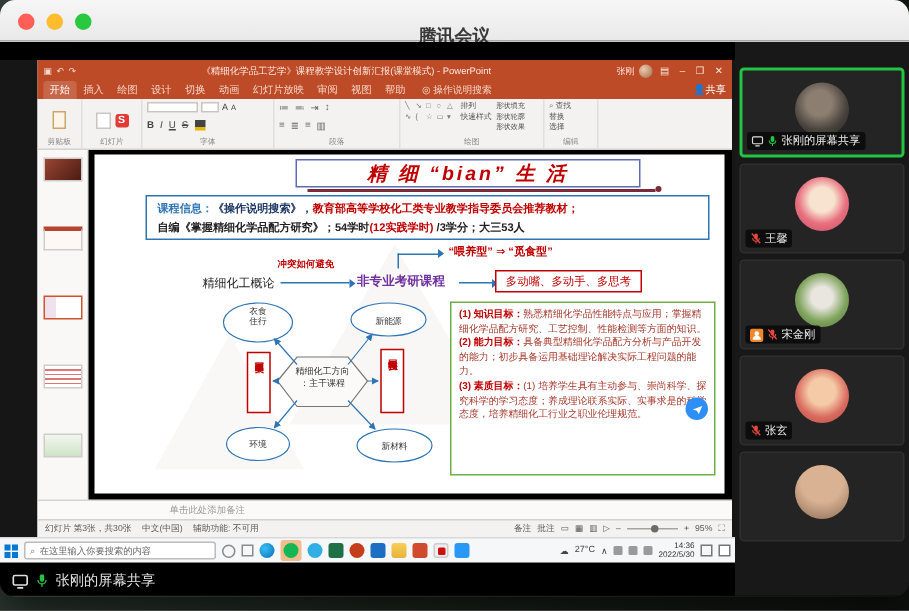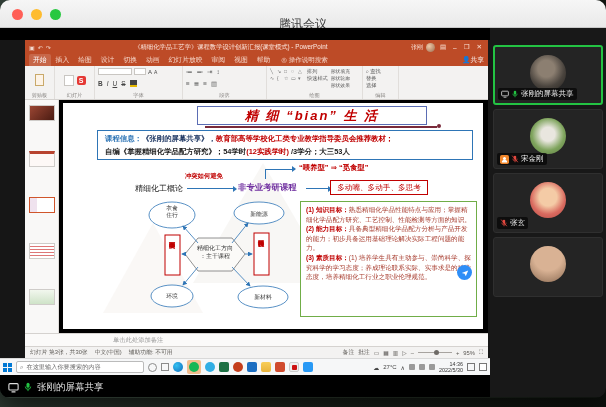--- a/index.html
+++ b/index.html
@@ -2,21 +2,21 @@
 <html><head>
 <meta charset="utf-8">
 <style>
   *{margin:0;padding:0;box-sizing:border-box;font-family:"Liberation Sans","DejaVu Sans",sans-serif;}
   html,body{width:606px;height:407px;overflow:hidden;background:#111;}
   .stage{position:relative;width:606px;height:407px;background:linear-gradient(105deg,#34423a 0%,#1c241c 55%,#0e120e 100%);overflow:hidden;}
   .mac-window{position:absolute;left:0;top:0;width:606px;height:398px;border-radius:10px;overflow:hidden;box-shadow:0 10px 28px rgba(0,0,0,.6);}
   .mac-titlebar{height:28px;background:linear-gradient(#f6f6f6,#e9e9e9);border-bottom:1px solid #c8c8c8;position:relative;display:flex;align-items:center;justify-content:center;}
   .traffic{position:absolute;left:12px;top:9px;display:flex;gap:8px;}
   .light{width:11px;height:11px;border-radius:50%;}
-  .mac-title{font-size:12px;font-weight:400;color:#3a3a3a;margin-top:21px;}
+  .mac-title{font-size:12px;font-weight:700;color:#3a3a3a;margin-top:21px;}
   .meeting{position:relative;height:369px;background:#000;}
   
   .shared{position:absolute;left:0;top:12px;width:490px;height:335px;background:#161616;}
   .ppt{position:absolute;left:25px;top:0;width:463px;height:318px;display:flex;flex-direction:column;background:#fff;}
   .ppt-titlebar{height:14px;background:#bd4b27;display:flex;align-items:center;color:#fff;padding:0 4px;gap:3px;font-size:6.5px;}
   .qicon{color:#f3d9ce;font-size:6px;}
   .ppt-title{flex:1;text-align:center;white-space:nowrap;overflow:hidden;font-size:6.3px;color:#fde8e0;}
   .winctl{color:#fbe4da;font-size:6.5px;padding:0 2px;}
   .ppt-avatar{width:9px;height:9px;border-radius:50%;background:radial-gradient(circle at 35% 35%,#f0c9a8,#9c6b4e);}
   .ppt-tabs{height:12px;background:#bd4b27;display:flex;align-items:center;padding:0 4px;gap:1px;}
@@ -217,21 +217,21 @@
               <div class="slide">
 
                 <div class="wm" style="left:130px;top:60px;border-width:0 70px 120px 70px;border-color:transparent transparent #f3f0ec transparent"></div>
                 <div class="wm" style="left:40px;top:120px;border-width:0 50px 90px 50px;border-color:transparent transparent #f5f2ef transparent"></div>
 
                 <div class="abs" style="left:134px;top:3px;width:230px;height:19px;border:1px solid #5b6db4;text-align:center;line-height:18px;font-size:13px;font-weight:700;font-style:italic;color:#c00000;letter-spacing:2px;background:#fff">精 细 “bian” 生 活</div>
                 <div class="abs" style="left:142px;top:23px;width:232px;height:1.5px;background:#7a2a3a"></div>
                 <div class="abs" style="left:374px;top:21px;width:4px;height:4px;border-radius:50%;background:#7a2a3a"></div>
 
                 <div class="abs" style="left:34px;top:27px;width:376px;height:30px;border:1px solid #2e75b6;padding:2px 7px;font-size:7.4px;font-weight:700;line-height:12.5px;background:#fff">
-                  <span style="color:#2e75b6">课程信息：</span><span style="color:#1f3864">《张刚的屏幕共享》，</span><span style="color:#c00000">教育部高等学校化工类专业教学指导委员会推荐教材；</span><br>
+                  <span style="color:#2e75b6">课程信息：</span><span style="color:#1f3864">《操作说明搜索》，</span><span style="color:#c00000">教育部高等学校化工类专业教学指导委员会推荐教材；</span><br>
                   <span style="color:#222">自编《掌握精细化学品配方研究》；54学时</span><span style="color:#c00000">(12实践学时)</span><span style="color:#222"> /3学分；大三53人</span>
                 </div>
 
                 <div class="abs" style="left:72px;top:80px;font-size:8px;color:#222">精细化工概论</div>
                 <div class="abs" style="left:122px;top:69px;font-size:6.3px;font-weight:700;color:#c00000">冲突如何避免</div>
                 <div class="harrow" style="left:124px;top:85px;width:46px"></div>
                 <div class="abs" style="left:175px;top:79px;font-size:8.4px;font-weight:700;color:#7030a0">非专业考研课程</div>
                 <div class="elbow" style="left:202px;top:66px;width:30px;height:10px"></div>
                 <div class="abs" style="left:236px;top:60px;font-size:7.4px;font-weight:700;white-space:nowrap">
                   <span style="color:#c00000">“喂养型”</span>
@@ -364,20 +364,31 @@
                 <path d="M3.2 9h3.6" stroke="#dedede" stroke-width="1"></path>
               </svg>
             <svg width="8" height="8" viewBox="0 0 10 10">
                 <rect x="3.5" y="0.8" width="3" height="5" rx="1.5" fill="#23c343"></rect>
                 <path d="M2.3 4.6a2.7 2.7 0 0 0 5.4 0M5 7.3v1.8" stroke="#23c343" stroke-width="0.9" fill="none"></path>
               </svg>
             <span>张刚的屏幕共享</span>
           </div>
         </div>
         <div class="tile">
+          <div class="pav av2"></div>
+          <div class="ptag">
+            <svg width="8" height="8" viewBox="0 0 10 10">
+                <rect x="3.5" y="0.8" width="3" height="5" rx="1.5" fill="#e5483f"></rect>
+                <path d="M2.3 4.6a2.7 2.7 0 0 0 5.4 0M5 7.3v1.8" stroke="#e5483f" stroke-width="0.9" fill="none"></path>
+                <line x1="1.5" y1="0.8" x2="8.5" y2="9" stroke="#e5483f" stroke-width="1.1"></line>
+              </svg>
+            <span>王馨</span>
+          </div>
+        </div>
+        <div class="tile">
           <div class="pav av3"></div>
           <div class="ptag">
             <svg width="9" height="9" viewBox="0 0 10 10">
                 <rect width="10" height="10" rx="2" fill="#f0862b"></rect>
                 <circle cx="5" cy="3.8" r="1.7" fill="#fff"></circle>
                 <path d="M2 8.4a3 3 0 0 1 6 0z" fill="#fff"></path>
               </svg>
             <svg width="8" height="8" viewBox="0 0 10 10">
                 <rect x="3.5" y="0.8" width="3" height="5" rx="1.5" fill="#e5483f"></rect>
                 <path d="M2.3 4.6a2.7 2.7 0 0 0 5.4 0M5 7.3v1.8" stroke="#e5483f" stroke-width="0.9" fill="none"></path>

